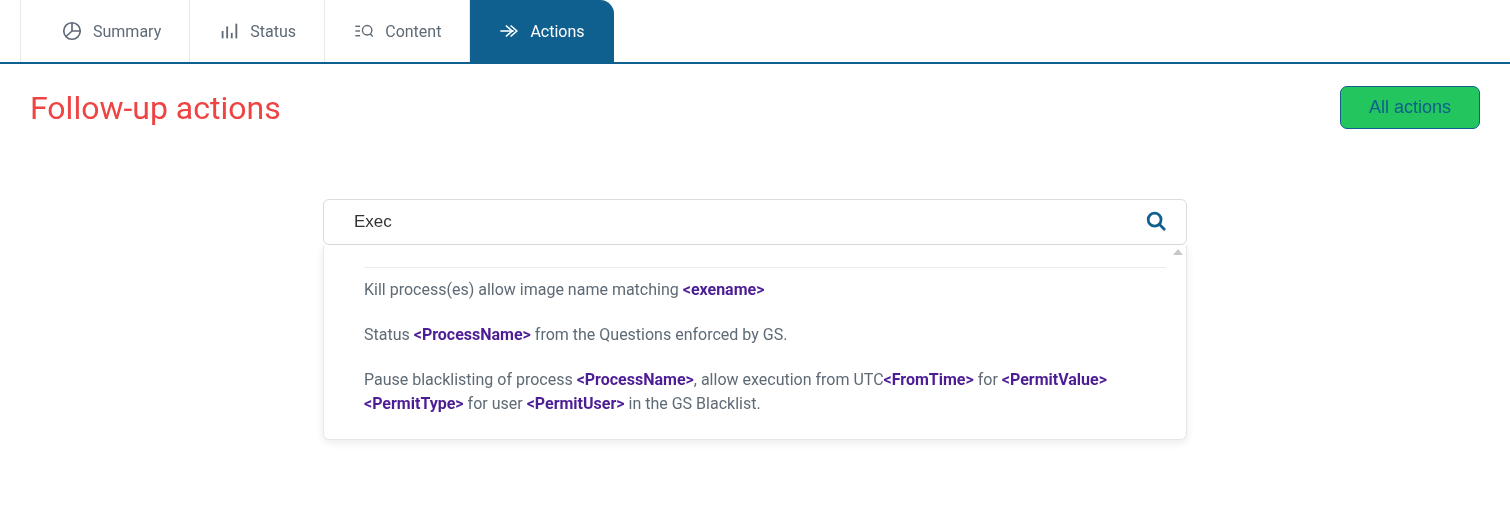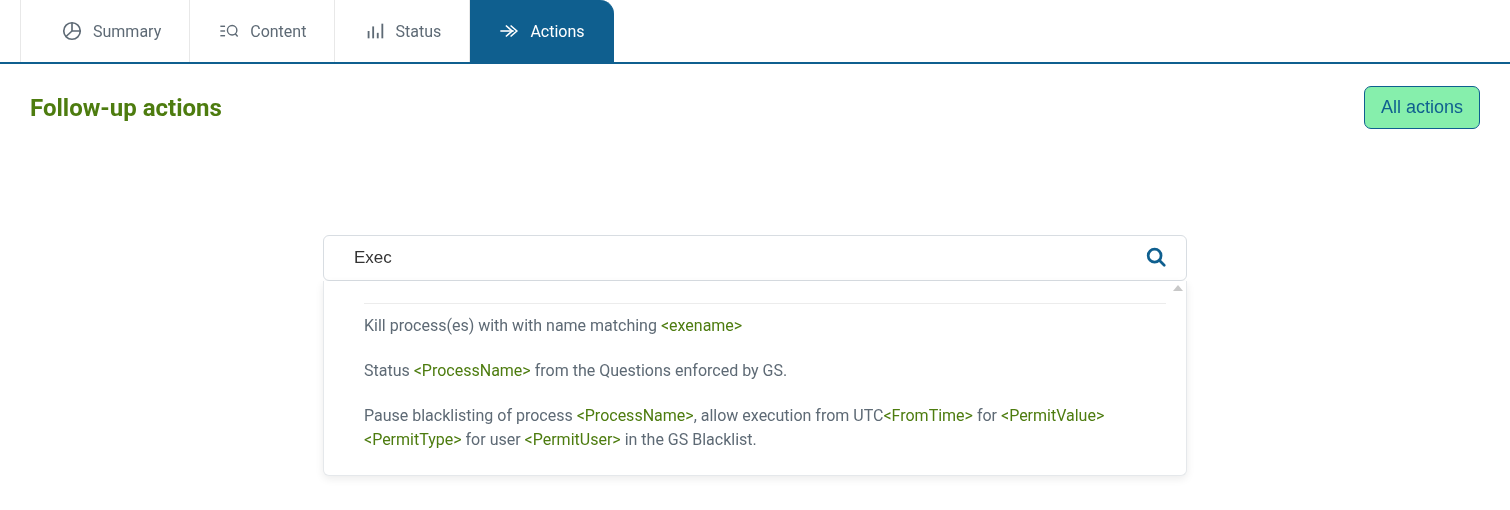--- a/index.html
+++ b/index.html
@@ -64,38 +64,38 @@
     }
     
     
     .page-header {
       display: flex;
       align-items: center;
       justify-content: space-between;
       padding: 22px 30px 10px 30px;
     }
     .page-title {
-      font-size: 24px;
-      font-weight: 700;
-      color: #4d7c0f;
+      font-size: 32px;
+      font-weight: 400;
+      color: #ef4444;
     }
     .btn-outline {
       border: 1px solid #0f5f8f;
       color: #0f5f8f;
-      background: #86efac;
+      background: #22c55e;
       border-radius: 7px;
-      padding: 10px 16px;
+      padding: 10px 28px;
       font-size: 18px;
       cursor: pointer;
     }
     
     
     .search-wrap {
       width: 864px;
-      margin: 96px auto 0 auto;
+      margin: 60px auto 0 auto;
       position: relative;
     }
     .search-input-box {
       position: relative;
       display: flex;
       align-items: center;
       border: 1px solid #d8dde2;
       border-radius: 6px;
       height: 46px;
       padding: 0 16px 0 30px;
@@ -143,22 +143,22 @@
       margin: 22px 20px 0 40px;
     }
     .dropdown-item {
       padding: 10px 40px 10px 40px;
       font-size: 16px;
       color: #5e6a75;
       line-height: 1.55;
       cursor: pointer;
     }
     .dropdown-item .ph {
-      font-weight: 400;
-      color: #4d7c0f;
+      font-weight: 700;
+      color: #4c1d95;
     }
     .scroll-track {
       position: absolute;
       right: 3px;
       top: 4px;
       bottom: 4px;
       width: 10px;
     }
     .scroll-thumb-up {
       width: 0;
@@ -178,41 +178,41 @@
         <svg width="22" height="22" viewBox="0 0 24 24" fill="none" stroke="currentColor" stroke-width="1.8">
           <circle cx="12" cy="12" r="9"></circle>
           <path d="M12 3v9h9"></path>
           <path d="M12 12 L5.5 18"></path>
         </svg>
       </span>
       <span>Summary</span>
     </div>
     <div class="tab">
       <span class="icon">
+        <svg width="22" height="22" viewBox="0 0 24 24" fill="none" stroke="currentColor" stroke-width="2">
+          <line x1="5" y1="20" x2="5" y2="12"></line>
+          <line x1="10" y1="20" x2="10" y2="7"></line>
+          <line x1="15" y1="20" x2="15" y2="14"></line>
+          <line x1="20" y1="20" x2="20" y2="4"></line>
+        </svg>
+      </span>
+      <span>Status</span>
+    </div>
+    <div class="tab">
+      <span class="icon">
         <svg width="26" height="22" viewBox="0 0 28 24" fill="none" stroke="currentColor" stroke-width="1.8">
           <line x1="3" y1="6" x2="9" y2="6"></line>
           <line x1="3" y1="12" x2="9" y2="12"></line>
           <line x1="3" y1="18" x2="9" y2="18"></line>
           <circle cx="18" cy="11" r="6"></circle>
           <line x1="25" y1="19" x2="22" y2="15.5"></line>
         </svg>
       </span>
       <span>Content</span>
     </div>
-    <div class="tab">
-      <span class="icon">
-        <svg width="22" height="22" viewBox="0 0 24 24" fill="none" stroke="currentColor" stroke-width="2">
-          <line x1="5" y1="20" x2="5" y2="12"></line>
-          <line x1="10" y1="20" x2="10" y2="7"></line>
-          <line x1="15" y1="20" x2="15" y2="14"></line>
-          <line x1="20" y1="20" x2="20" y2="4"></line>
-        </svg>
-      </span>
-      <span>Status</span>
-    </div>
     <div class="tab active">
       <span class="icon">
         <svg width="24" height="22" viewBox="0 0 28 24" fill="none" stroke="currentColor" stroke-width="2">
           <line x1="3" y1="12" x2="20" y2="12"></line>
           <path d="M10 5l8 7-8 7"></path>
           <path d="M16 5l8 7-8 7"></path>
         </svg>
       </span>
       <span>Actions</span>
     </div>
@@ -235,18 +235,18 @@
       </span>
     </button>
   </div>
   <div class="dropdown">
     <div class="scroll-track">
       <div class="scroll-thumb-up"></div>
     </div>
     <div class="dropdown-inner">
       <div class="dropdown-sep"></div>
 
-    <div class="dropdown-item"><span>Kill process(es) with with name matching </span><span class="ph">&lt;exename&gt;</span></div>
+    <div class="dropdown-item"><span>Kill process(es) allow image name matching </span><span class="ph">&lt;exename&gt;</span></div>
         <div class="dropdown-item"><span>Status </span><span class="ph">&lt;ProcessName&gt;</span><span> from the Questions enforced by GS.</span></div>
         <div class="dropdown-item"><span>Pause blacklisting of process </span><span class="ph">&lt;ProcessName&gt;</span><span>, allow execution from UTC</span><span class="ph">&lt;FromTime&gt;</span><span> for </span><span class="ph">&lt;PermitValue&gt;</span><span> </span><span class="ph">&lt;PermitType&gt;</span><span> for user </span><span class="ph">&lt;PermitUser&gt;</span><span> in the GS Blacklist.</span></div>
       </div>
   </div>
 </div>
 
 </body></html>

